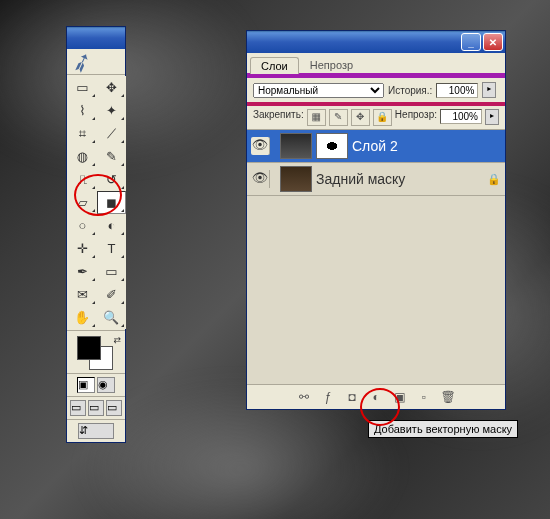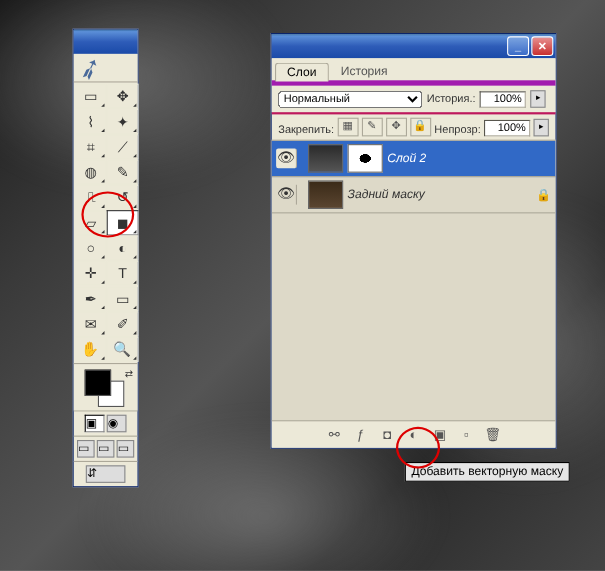--- a/index.html
+++ b/index.html
@@ -27,33 +27,33 @@
 .mode.on{background:#fff;border:1px inset #333}
 .layers{left:246px;top:30px;width:258px}
 .tabs{display:flex;background:#ece9d8;border-bottom:5px solid #a21caf;padding:3px 3px 0}
 .tab{padding:2px 10px;font-size:11px;color:#555;border:1px solid transparent;border-bottom:none;border-radius:3px 3px 0 0}
 .tab.on{background:#ece9d8;border-color:#aca899;color:#000;position:relative;top:1px}
 .opts{padding:4px 6px;display:flex;align-items:center;gap:4px;background:#ece9d8}
 select{font-size:10px;width:131px}
 .lbl{font-size:10px;color:#333}
 .pct{width:34px;border:1px inset #aca899;background:#fff;text-align:right;padding:1px 3px;font-size:10px}
 .arr{width:12px;height:14px;border:1px solid #888;background:#ddd;font-size:8px;text-align:center;line-height:12px}
-.lockrow{padding:3px 6px;display:flex;align-items:flex-end;gap:3px;border-top:2px solid #be185d}
+.lockrow{padding:3px 6px;display:flex;align-items:flex-start;gap:3px;border-top:4px solid #be185d}
 .lbtn{width:17px;height:15px;border:1px solid #aca899;background:#ece9d8;font-size:10px;text-align:center;line-height:13px;color:#555}
 .layerlist{background:#ddd9c8;height:254px;border-top:1px solid #aca899;overflow:hidden}
 .layer{display:flex;align-items:center;height:32px;border-bottom:1px solid #aca899;padding:0 4px;gap:4px}
 .layer.sel{background:#3169c6;color:#fff}
 .eye{width:18px;height:18px;text-align:center;font-size:13px;color:#333;border-right:1px solid #aca899;margin-right:6px}
 .layer.sel .eye{color:#333;background:#ece9d8;border-radius:2px}
 .thumb{width:30px;height:24px;border:1px solid #666;background:#888}
 .thumb.dark{background:linear-gradient(#2a2a2a,#555)}
 .thumb.mask{background:#fff;position:relative}
 .thumb.mask::after{content:'';position:absolute;inset:3px;background:radial-gradient(#000 30%,transparent 31%)}
 .thumb.brown{background:linear-gradient(#3a2a18,#5a4530)}
-.lname{font-size:11px;font-style:italic}
+.lname{font-size:14px;}
 .layer:not(.sel) .lname{color:#333}
 .lock{margin-left:auto;color:#888;font-size:11px}
 .bottombar{display:flex;justify-content:center;gap:6px;padding:4px;border-top:1px solid #aca899;background:#ece9d8}
 .bbtn{width:18px;height:16px;color:#555;font-size:12px;text-align:center;line-height:16px;cursor:pointer}
 .tooltip{position:absolute;background:#e5e5e5;border:1px solid #000;padding:2px 5px;font-size:11px;white-space:nowrap}
 .circle{position:absolute;border:2px solid #d00;border-radius:50%;pointer-events:none}
 </style>
 </head>
 <body>
 
@@ -111,21 +111,21 @@
 
 <div class="win layers">
   <div class="titlebar">
     <div class="wbtns">
       <div class="wbtn min">_</div>
       <div class="wbtn cls">✕</div>
     </div>
   </div>
   <div class="tabs">
     <div class="tab on">Слои</div>
-    <div class="tab">История</div>
+    <div class="tab">Непрозр</div>
   </div>
   <div class="opts">
     <select><option>Нормальный</option></select>
     <span class="lbl">История.:</span>
     <span class="pct">100%</span>
     <span class="arr">▸</span>
   </div>
   <div class="lockrow">
     <span class="lbl">Закрепить:</span>
     <span class="lbtn">▦</span>

